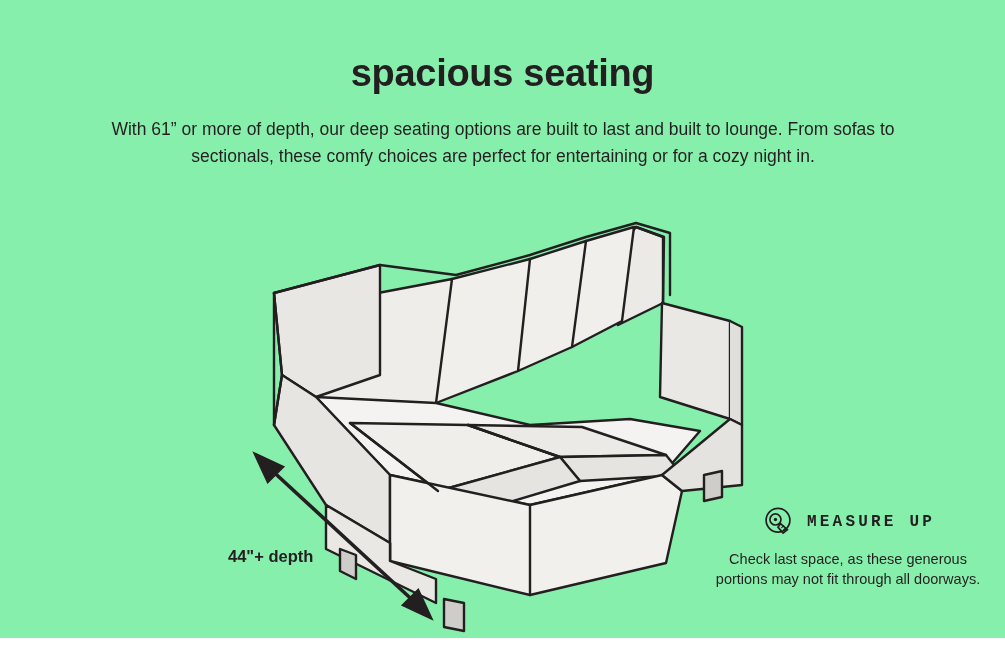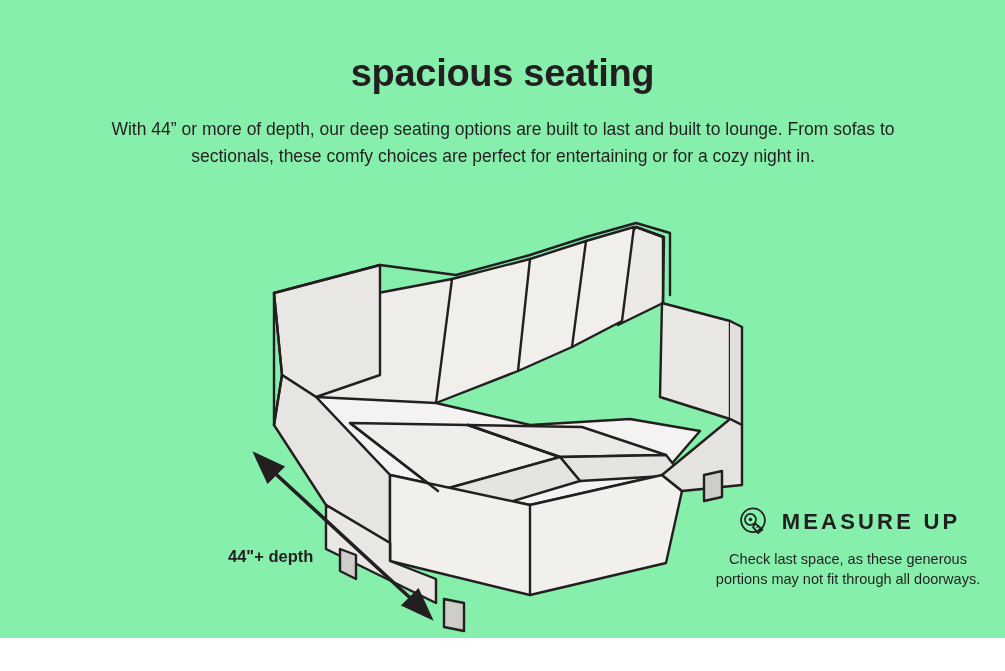--- a/index.html
+++ b/index.html
@@ -63,44 +63,45 @@
     text-align: center;
   }
   .measure-head {
     display: flex;
     align-items: center;
     justify-content: center;
     gap: 12px;
     margin-bottom: 10px;
   }
   .measure-title {
-    font-size: 22px;
+    font-size: 16px;
     font-weight: bold;
     letter-spacing: 3.2px;
     color: #231f20;
+    font-family: Liberation Mono, monospace;
   }
   .measure-note {
     font-size: 14.5px;
     line-height: 20px;
     color: #231f20;
   }
   .tape-icon {
     width: 34px;
     height: 34px;
     display: block;
   }
 </style>
 </head>
 <body>
 
 <div class="page">
 
   <div class="headline">spacious seating</div>
 
-  <div class="subcopy">With 44” or more of depth, our deep seating options are built to last and built to lounge. From sofas to sectionals, these comfy choices are perfect for entertaining or for a cozy night in.</div>
+  <div class="subcopy">With 61” or more of depth, our deep seating options are built to last and built to lounge. From sofas to sectionals, these comfy choices are perfect for entertaining or for a cozy night in.</div>
 
   <div class="illustration">
     <svg viewBox="0 0 560 460" width="560" height="460" xmlns="http://www.w3.org/2000/svg">
       <g fill="none" stroke="#231f20" stroke-width="2.4" stroke-linejoin="round" stroke-linecap="round">
 
         <path d="M362 108 L406 52 L434 62 L433 128 L388 150 Z" fill="#eceae7"></path>
         <path d="M406 52 L433 62 L433 128" fill="none"></path>
         <path d="M296 140 L356 66 L404 52 L392 146 L342 172 Z" fill="#f0efec"></path>
         <path d="M238 168 L300 84 L356 66 L342 172 L288 196 Z" fill="#f0efec"></path>
         <path d="M150 200 L222 104 L300 84 L288 196 L206 228 Z" fill="#f0efec"></path>

